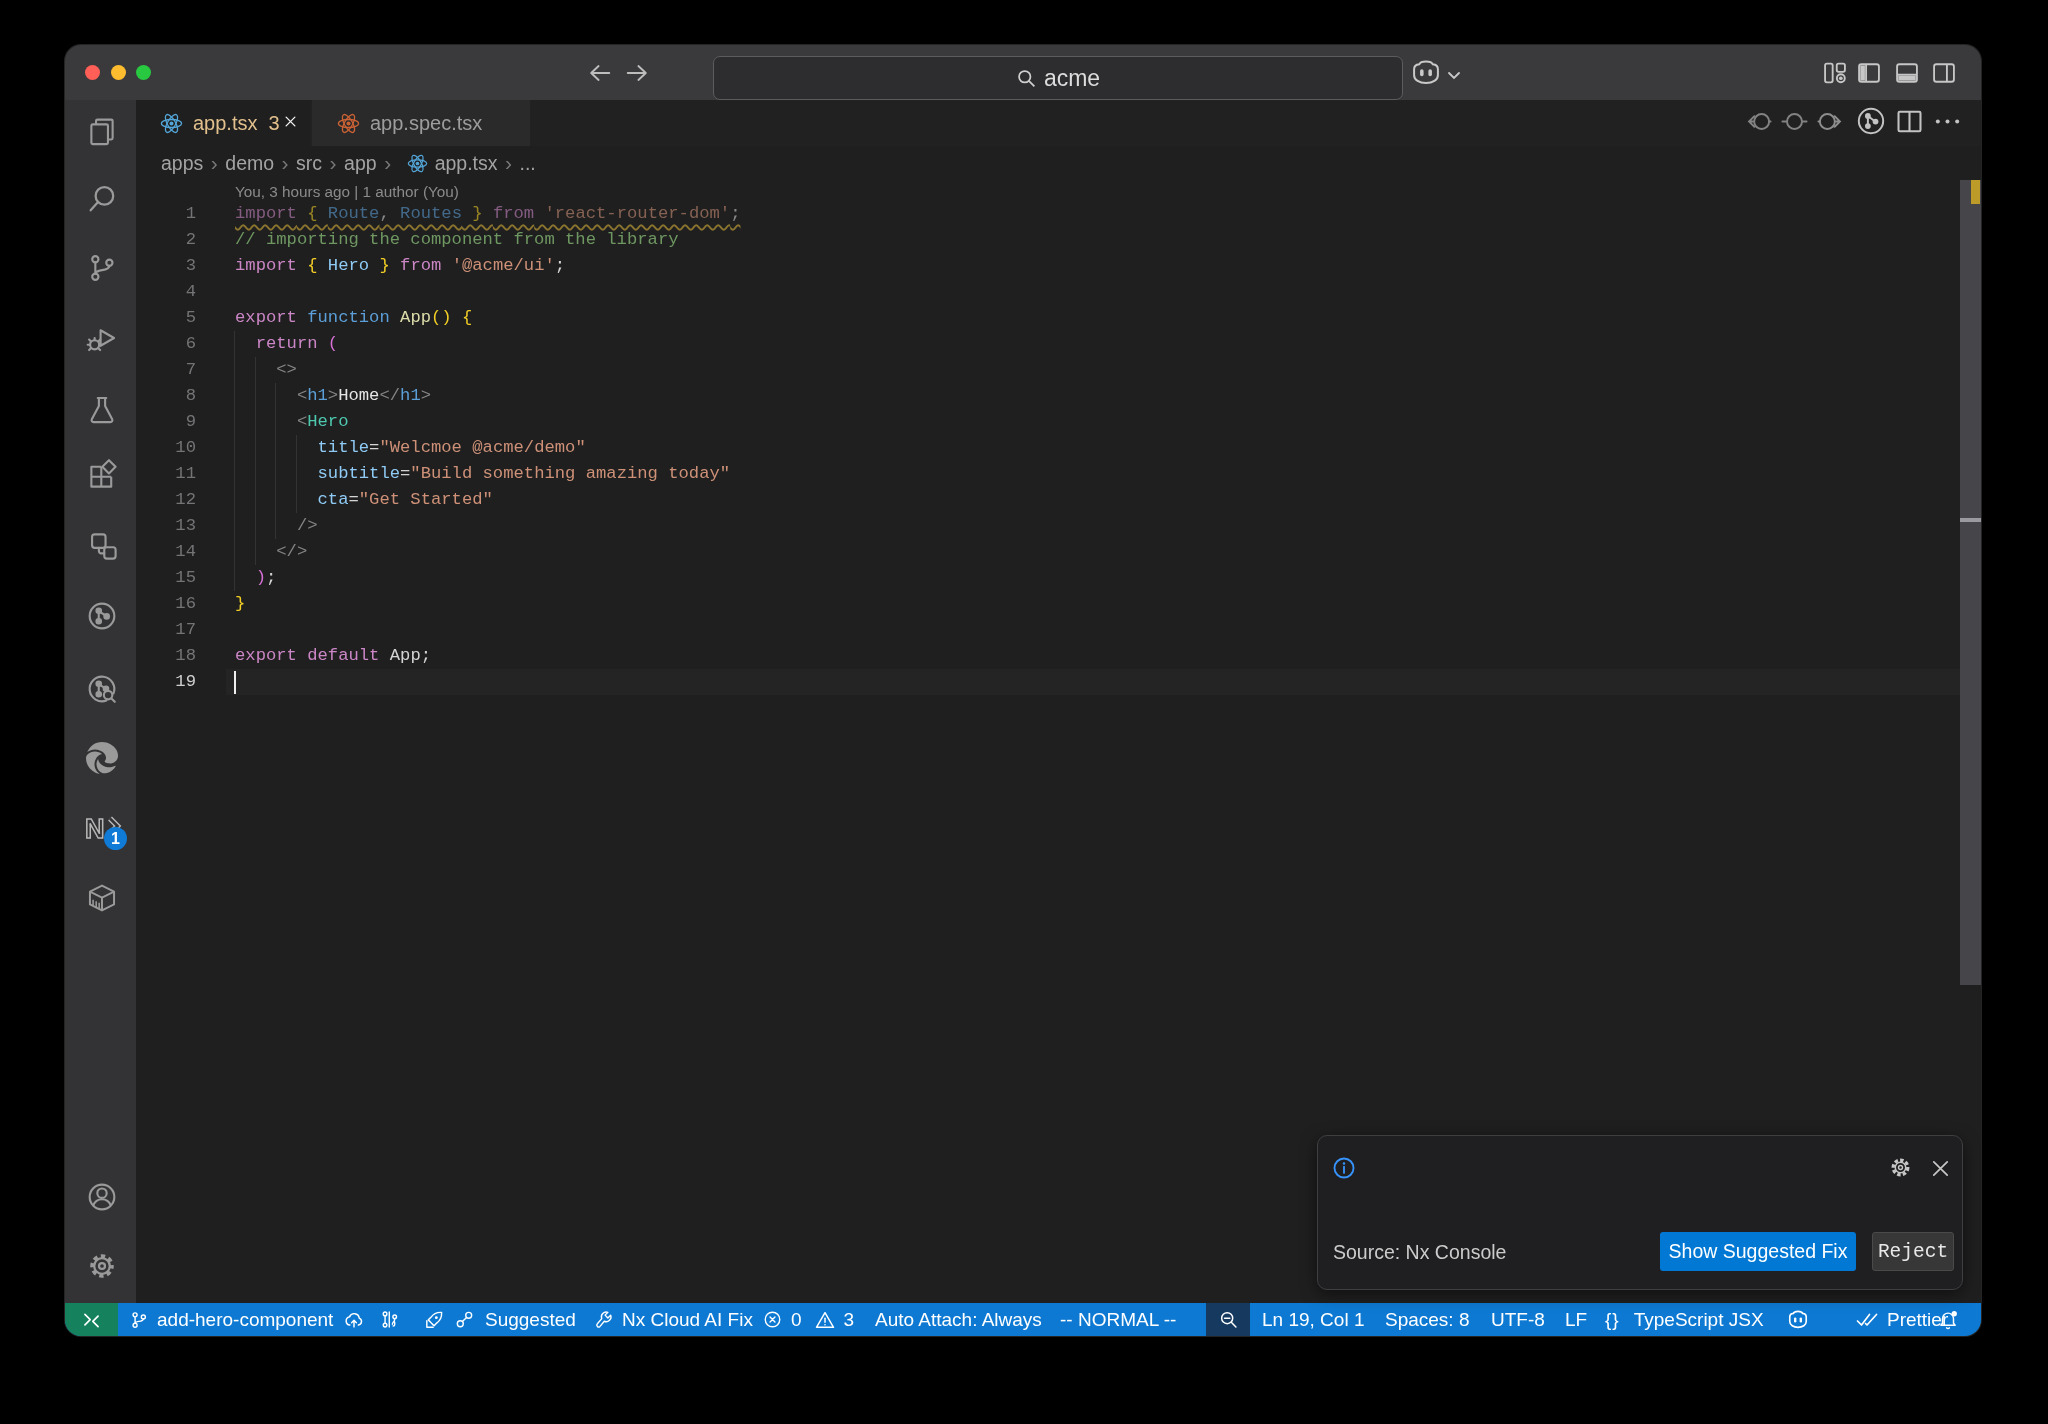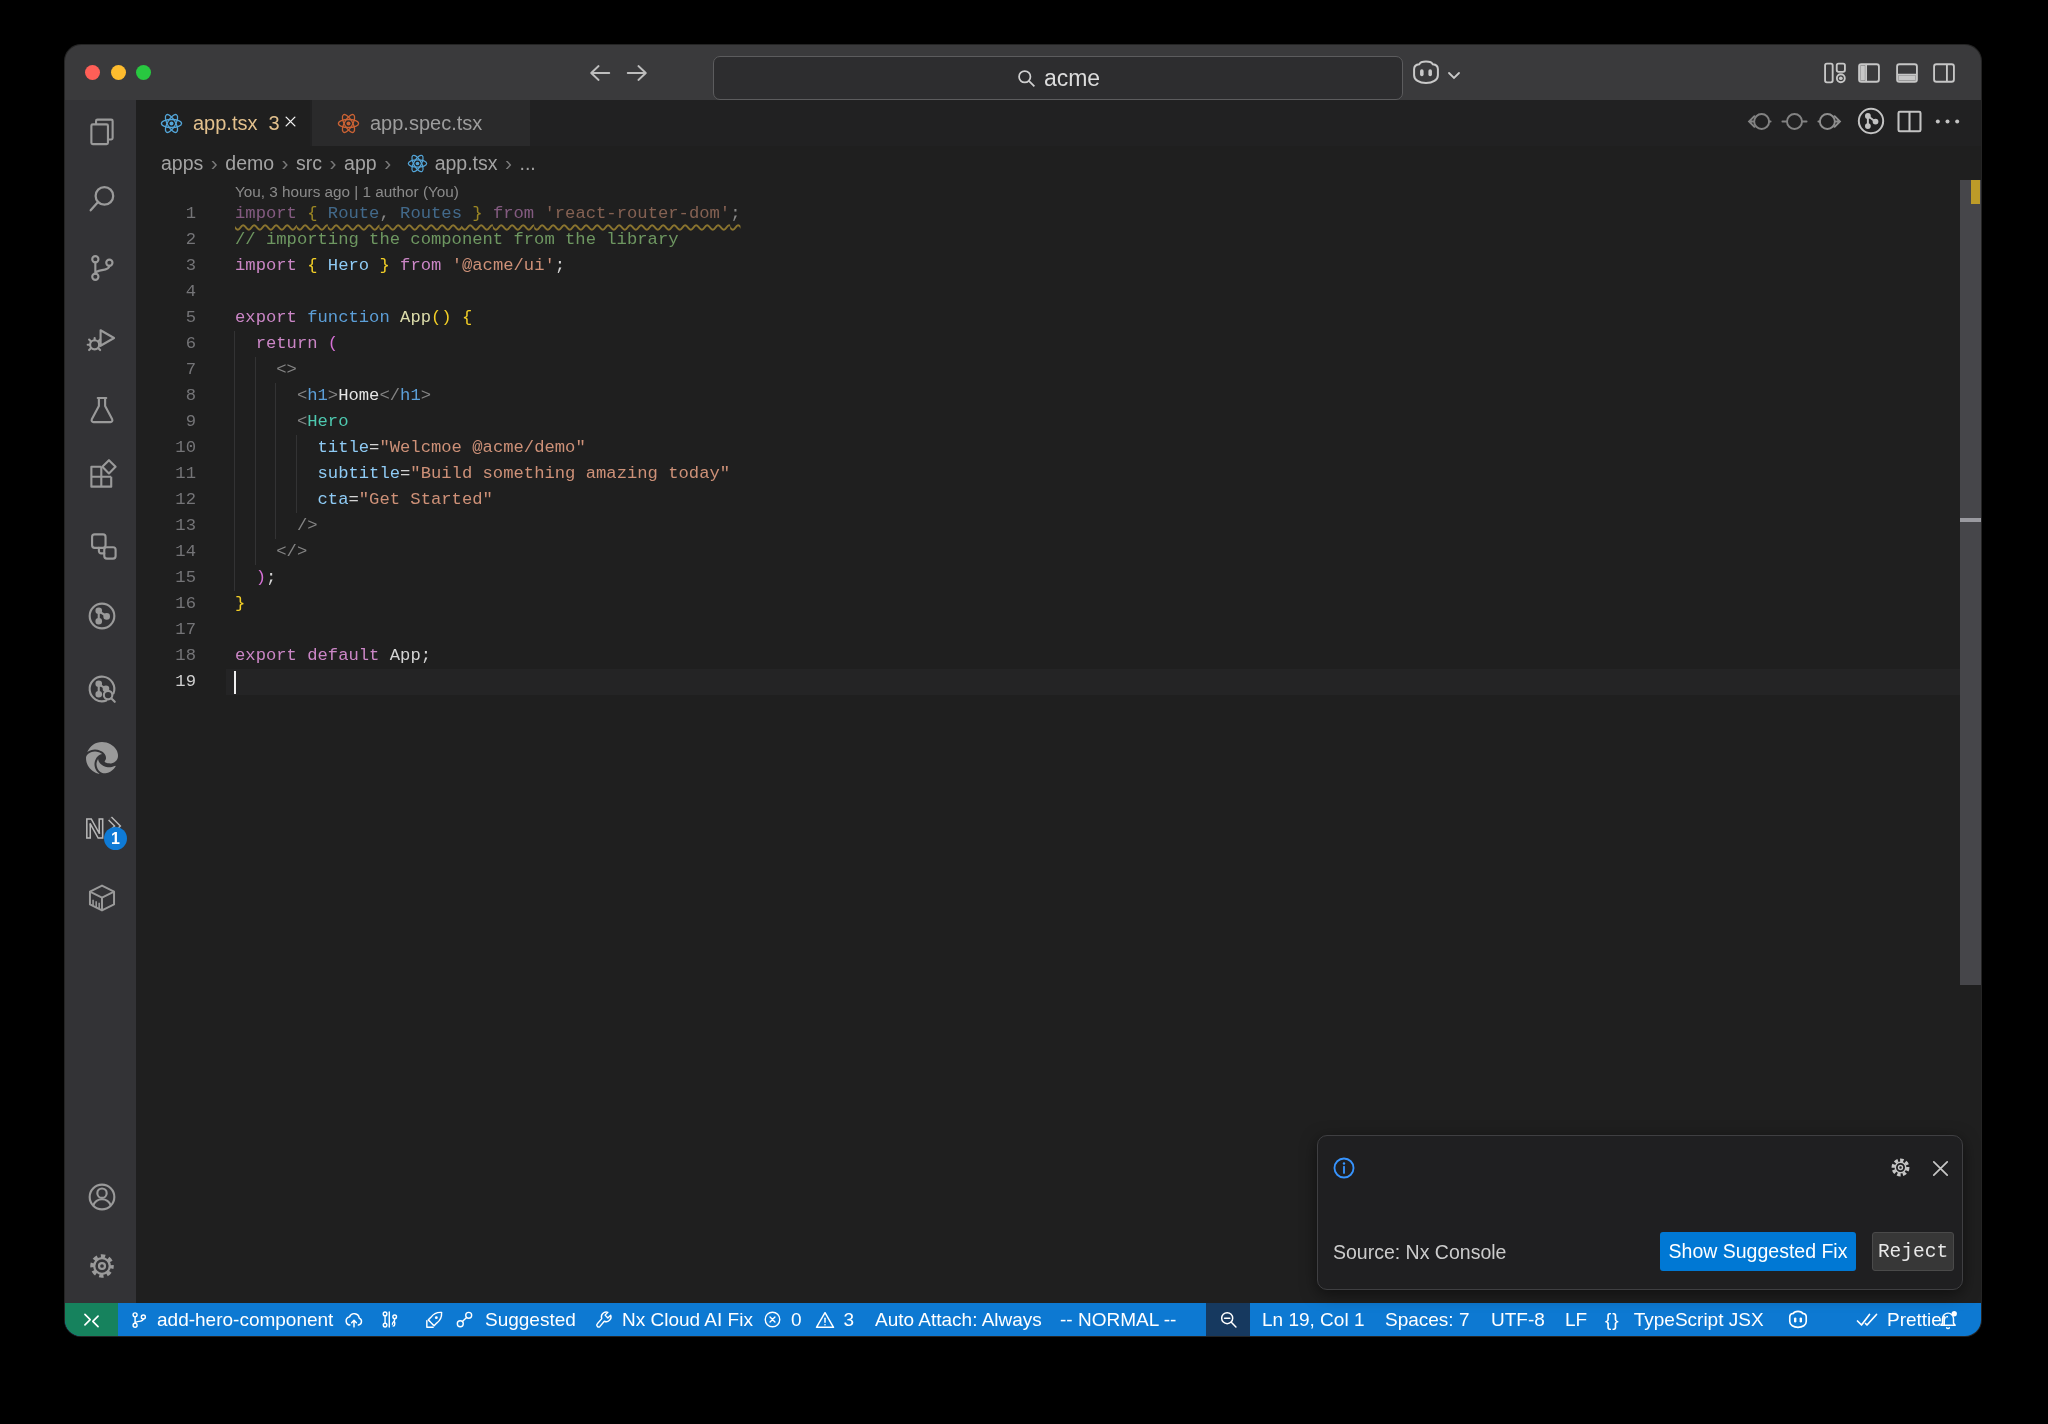--- a/index.html
+++ b/index.html
@@ -403,21 +403,21 @@
     <div class="abs" style="left:1141px; top:0; width:44px; height:33px; background:#16395f; display:flex; align-items:center; justify-content:center;">
       <svg width="21" height="21" viewBox="0 0 24 24" fill="none" stroke="#fff" stroke-width="1.7" stroke-linecap="round">
         <circle cx="10.5" cy="10.5" r="6.3"></circle>
           <path d="M15.2 15.2 L20.5 20.5 M7.5 10.5 H13.5"></path>
       </svg>
     </div>
     <div class="sbitem" style="left:1197px;">
         <span>Ln 19, Col 1</span>
       </div>
     <div class="sbitem" style="left:1320px;">
-        <span>Spaces: 7</span>
+        <span>Spaces: 8</span>
       </div>
     <div class="sbitem" style="left:1426px;">
         <span>UTF-8</span>
       </div>
     <div class="sbitem" style="left:1500px;">
         <span>LF</span>
       </div>
     <div class="sbitem" style="left:1540px;">
         <span style="font-size:19px; letter-spacing:1px;">{}</span>
         <span style="margin-left:6px;">TypeScript JSX</span>

